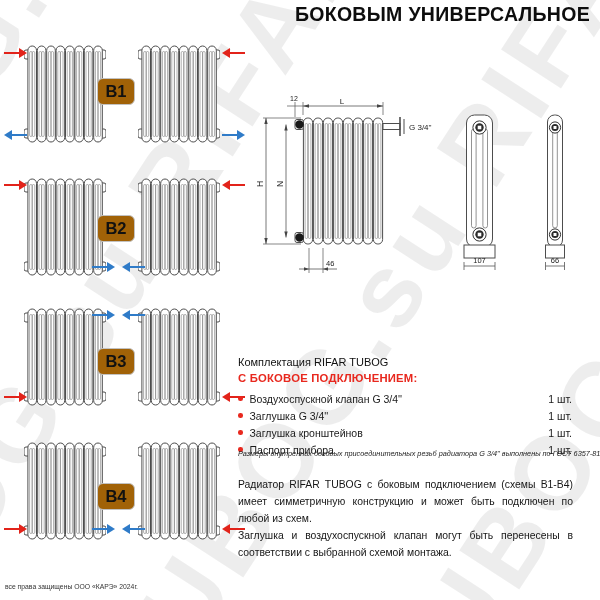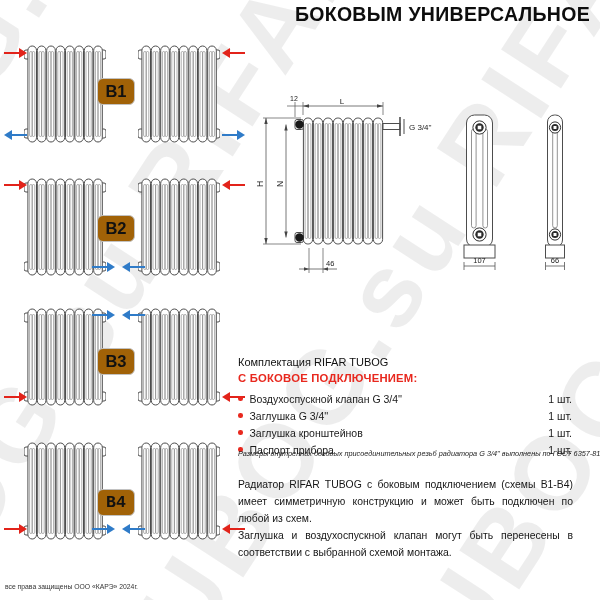--- a/index.html
+++ b/index.html
@@ -362,21 +362,21 @@
             <rect x="50.9" y="1" width="8.6" height="96" rx="4.3" fill="#fff" stroke="#4d4d4d" stroke-width="1"></rect>
             <rect x="52.6" y="6.5" width="2.6" height="85" rx="1.3" fill="none" stroke="#8c8c8c" stroke-width="0.7"></rect>
             <rect x="55.2" y="6.5" width="2.6" height="85" rx="1.3" fill="none" stroke="#8c8c8c" stroke-width="0.7"></rect>
             <rect x="60.3" y="1" width="8.6" height="96" rx="4.3" fill="#fff" stroke="#4d4d4d" stroke-width="1"></rect>
             <rect x="62.0" y="6.5" width="2.6" height="85" rx="1.3" fill="none" stroke="#8c8c8c" stroke-width="0.7"></rect>
             <rect x="64.6" y="6.5" width="2.6" height="85" rx="1.3" fill="none" stroke="#8c8c8c" stroke-width="0.7"></rect>
             <rect x="69.7" y="1" width="8.6" height="96" rx="4.3" fill="#fff" stroke="#4d4d4d" stroke-width="1"></rect>
             <rect x="71.4" y="6.5" width="2.6" height="85" rx="1.3" fill="none" stroke="#8c8c8c" stroke-width="0.7"></rect>
             <rect x="74.0" y="6.5" width="2.6" height="85" rx="1.3" fill="none" stroke="#8c8c8c" stroke-width="0.7"></rect>
           </svg></div>
-        <div class="scheme-label" style="top: 47px; font-family: Liberation Mono, monospace;">B4</div>
+        <div class="scheme-label" style="top: 41px;">B4</div>
         <div class="arrow" style="left: 0px; top: 82px;">
           <div class="shaft" style="background: rgb(226, 35, 26); left: 0px;"></div>
           <div class="head" style="left: 15px; border-left: 8px solid rgb(226, 35, 26);"></div>
         </div>
         <div class="arrow" style="left: 88px; top: 82px;">
           <div class="shaft" style="background: rgb(47, 123, 200); left: 0px;"></div>
           <div class="head" style="left: 15px; border-left: 8px solid rgb(47, 123, 200);"></div>
         </div>
         <div class="arrow" style="left: 118px; top: 82px;">
           <div class="shaft" style="background: rgb(47, 123, 200); left: 7px;"></div>

